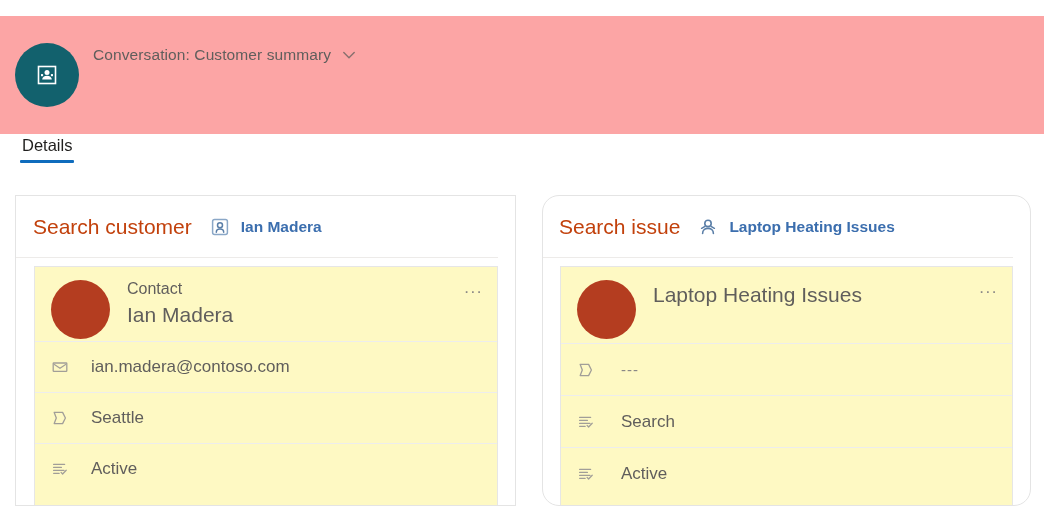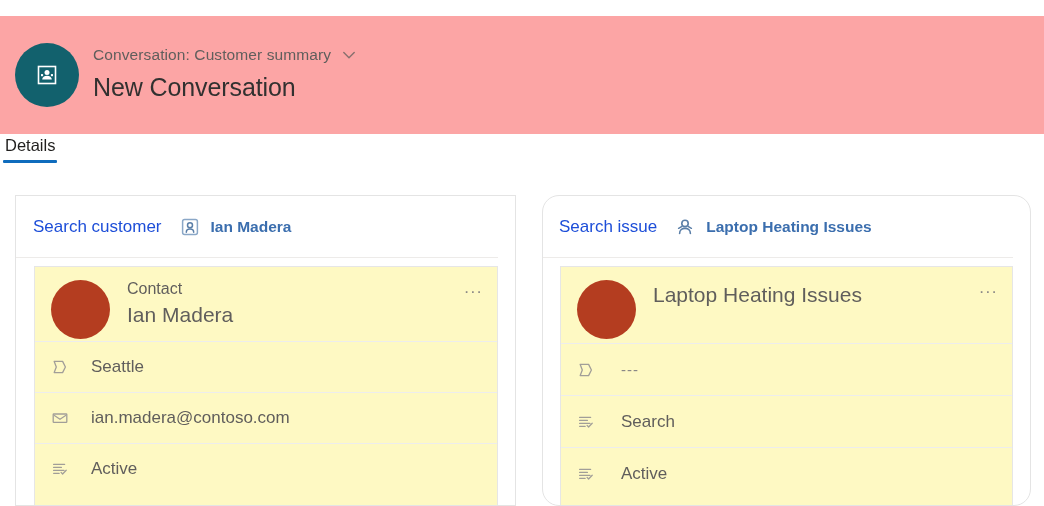--- a/index.html
+++ b/index.html
@@ -77,21 +77,21 @@
 
   
   .tabs {
     position: absolute;
     left: 0;
     top: 136px;
     width: 1044px;
     height: 40px;
     display: flex;
     align-items: flex-start;
-    padding-left: 3px;
+    padding-left: 20px;
     box-sizing: border-box;
   }
   .tab {
     position: relative;
     font-size: 16.5px;
     color: #323130;
     padding: 0 2px 8px 2px;
     cursor: default;
   }
   .tab.active { color: #201f1e; }
@@ -131,22 +131,22 @@
     align-items: center;
     padding-left: 18px;
     box-sizing: border-box;
     border-bottom: 1px solid #edebe9;
     margin: 0 16px;
   }
   .panel.left .panel-search  { padding-left: 17px; margin: 0 17px 0 0; }
   .panel.right .panel-search { padding-left: 16px; margin: 0 17px 0 0; }
 
   .search-label {
-    font-size: 17px;
-    color: #1d4ed8;
+    font-size: 21px;
+    color: #c2410c;
     white-space: nowrap;
   }
   .search-entity-icon {
     width: 22px;
     height: 22px;
     margin-left: 17px;
     margin-right: 10px;
     display: inline-flex;
     align-items: center;
     justify-content: center;
@@ -271,21 +271,20 @@
 
   <div class="header-text">
     <div class="header-subtitle-row">
       <span class="header-subtitle">Conversation: Customer summary</span>
       <span class="chevron-down">
         <svg width="18" height="18" viewBox="0 0 18 18" aria-hidden="true">
           <path d="M3.8 6.5 L9 11.7 L14.2 6.5" fill="none" stroke="#605e5c" stroke-width="1.4" stroke-linecap="round" stroke-linejoin="round"></path>
         </svg>
       </span>
     </div>
-    <div class="header-title">New Conversation</div>
   </div>
 </div>
 
 <div class="tabs">
   <div class="tab active">Details</div>
 </div>
 
 <div class="cards">
 
   <div class="panel left">
@@ -308,34 +307,34 @@
         <div class="entity-headtext">
           <span class="entity-type">Contact</span>
           <span class="entity-name">Ian Madera</span>
         </div>
         <span class="overflow-dots">...</span>
       </div>
 
       <div class="field-row">
         <span class="field-icon">
           <svg width="18" height="18" viewBox="0 0 18 18" aria-hidden="true">
-            <path d="M3.2 3.4 H11.6 L14.4 9 L11.6 14.6 H3.2 L5.3 9 Z" fill="none" stroke="#9a9795" stroke-width="1.3" stroke-linejoin="round"></path>
-          </svg>
-        </span>
-        <span class="field-value">Seattle</span>
-      </div>
-
-      <div class="field-row">
-        <span class="field-icon">
-          <svg width="18" height="18" viewBox="0 0 18 18" aria-hidden="true">
             <rect x="2.2" y="5" width="13.6" height="8.4" rx="0.6" fill="none" stroke="#9a9795" stroke-width="1.3"></rect>
             <path d="M3.4 6.6 L9 10.3 L14.6 6.6" fill="none" stroke="#9a9795" stroke-width="1.2" stroke-linecap="round"></path>
           </svg>
         </span>
         <span class="field-value">ian.madera@contoso.com</span>
+      </div>
+
+      <div class="field-row">
+        <span class="field-icon">
+          <svg width="18" height="18" viewBox="0 0 18 18" aria-hidden="true">
+            <path d="M3.2 3.4 H11.6 L14.4 9 L11.6 14.6 H3.2 L5.3 9 Z" fill="none" stroke="#9a9795" stroke-width="1.3" stroke-linejoin="round"></path>
+          </svg>
+        </span>
+        <span class="field-value">Seattle</span>
       </div>
 
       <div class="field-row">
         <span class="field-icon">
           <svg width="18" height="18" viewBox="0 0 18 18" aria-hidden="true">
             <g stroke="#9a9795" stroke-width="1.25" stroke-linecap="round">
               <path d="M2.6 4.4 H13.6"></path>
               <path d="M2.6 7.4 H10.4"></path>
               <path d="M2.6 10.4 H13.0"></path>
               <path d="M2.6 13.3 H8.2"></path>

